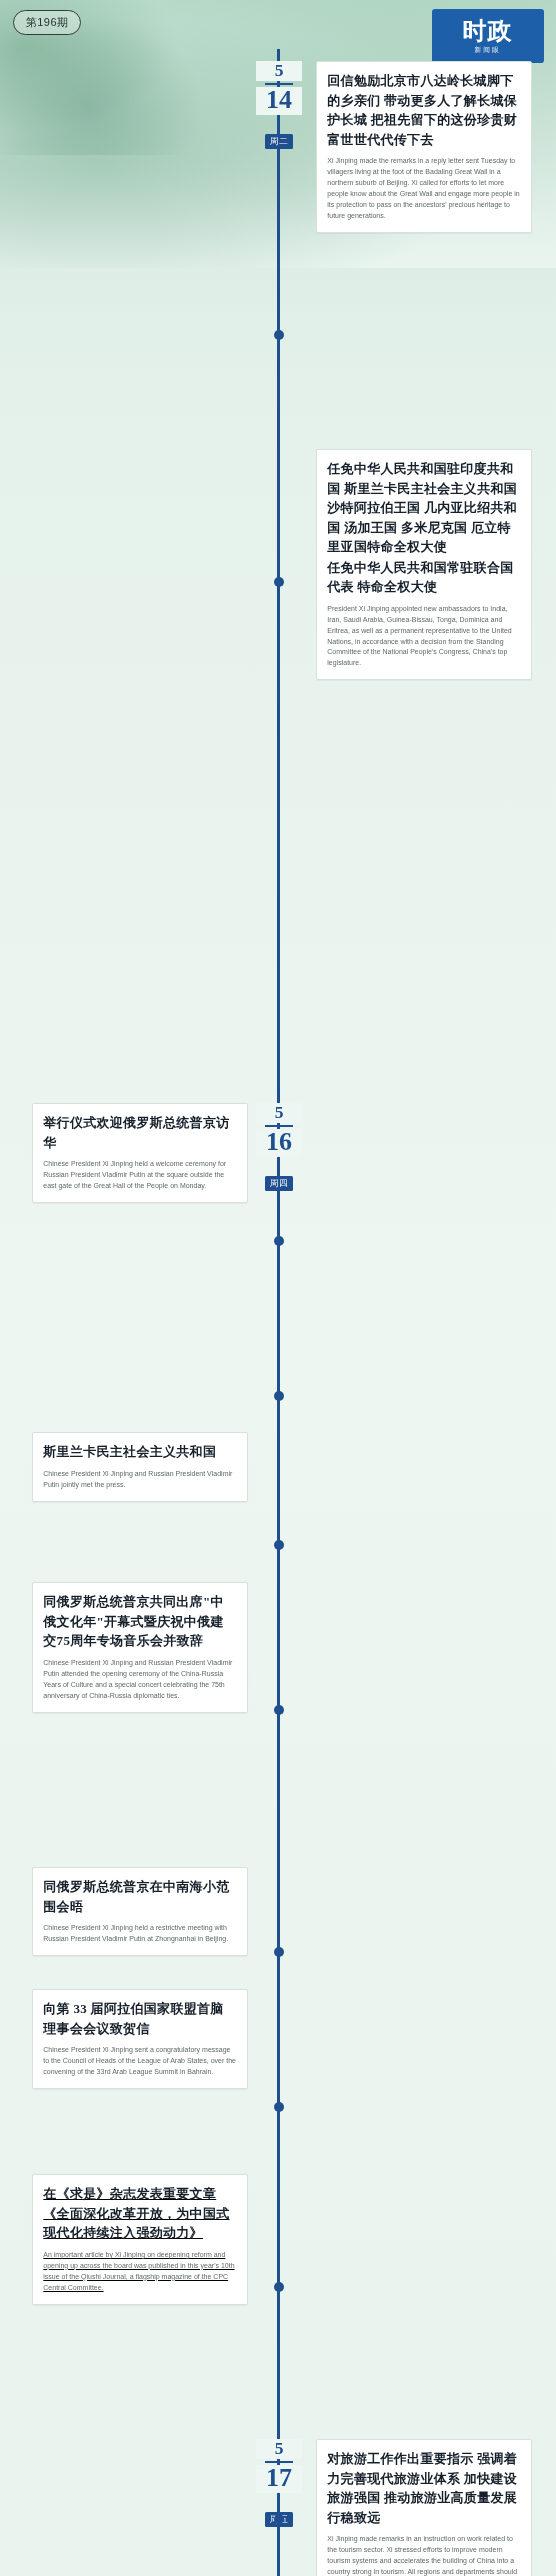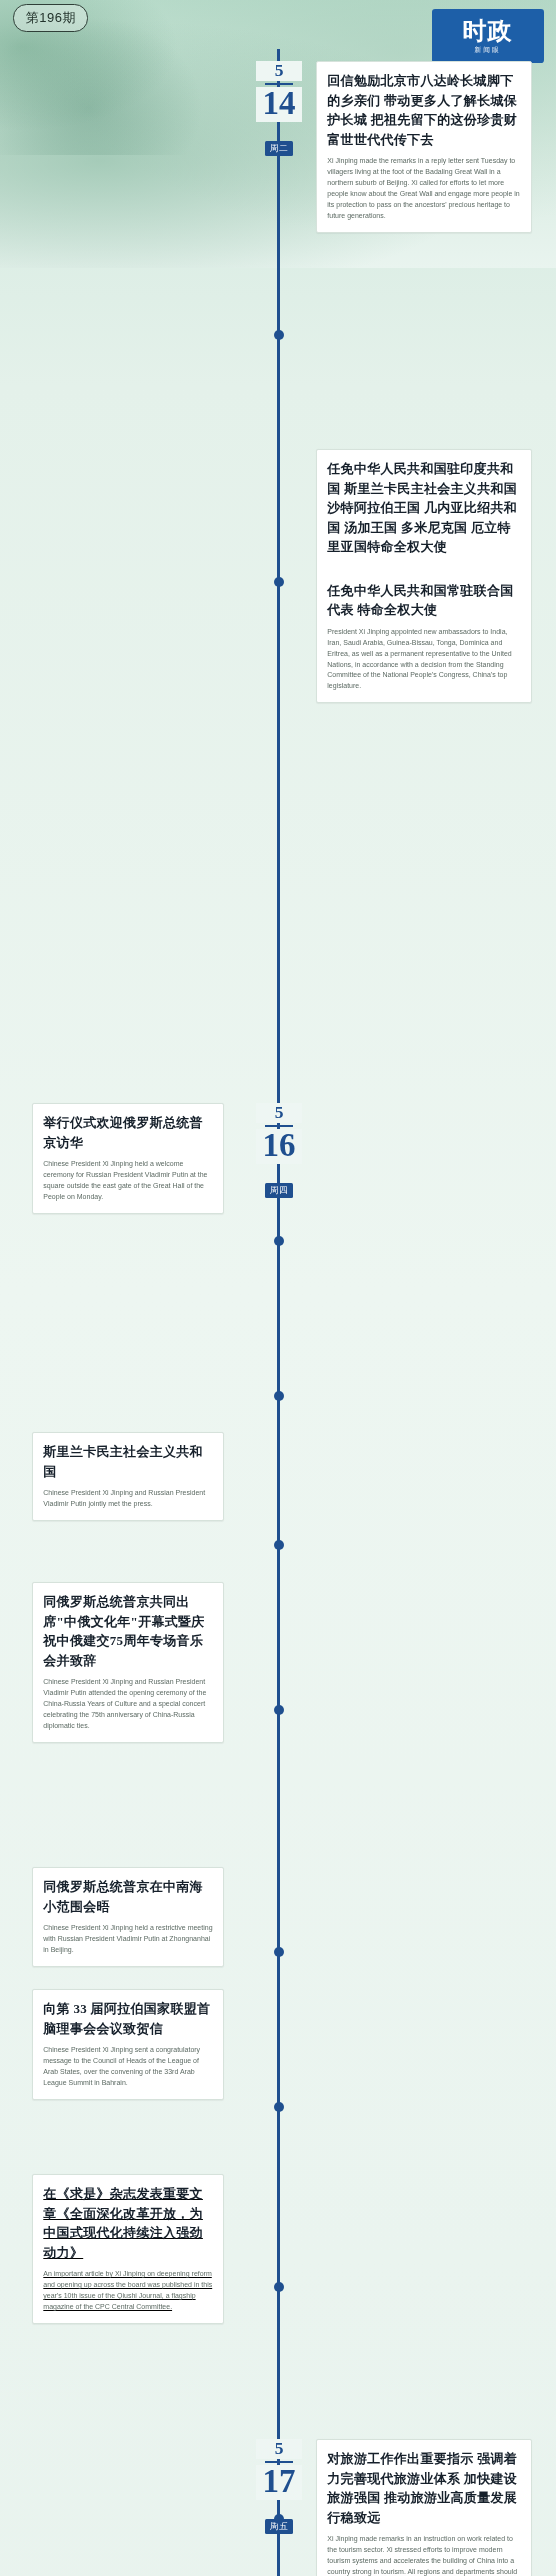--- a/index.html
+++ b/index.html
@@ -29,25 +29,25 @@
   }
   .wash.topleaf {
     top: 0; left: 0; width: 222px; height: 155px;
     background:
       radial-gradient(ellipse at 10% 30%, rgba(90,150,120,.45) 0%, rgba(90,150,120,0) 55%),
       radial-gradient(ellipse at 40% 70%, rgba(70,130,105,.32) 0%, rgba(70,130,105,0) 60%);
   }
 
   
   .issue-badge {
-    position: absolute; left: 13.4px; top: 4px;
+    position: absolute; left: 13.4px; top: 10px;
     border: 1px solid #2f3f38;
     border-radius: 13.4px;
     padding: 4.1px 11.3px;
-    font-size: 13px;
+    font-size: 11px;
     color: #23332c;
     background: rgba(255,255,255,.35);
     letter-spacing: 0.5px;
   }
   .logo-box {
     position: absolute; right: 12.4px; top: 9.3px;
     width: 112px; height: 54px;
     background: #1d5fa8;
     border-radius: 3.1px;
     display: flex; align-items: center; justify-content: center;
@@ -79,21 +79,21 @@
     font-family: "Liberation Serif", serif;
   }
   .date-marker .m {
     font-size: 17.5px; font-weight: bold; line-height: 1;
     background: #eef6f3; padding: 1px 0;
   }
   .date-marker .rule {
     width: 28px; height: 1.5px; background: #1f4f8f; margin: 2.6px auto;
   }
   .date-marker .d {
-    font-size: 33px; font-weight: bold; line-height: 1;
+    font-size: 26px; font-weight: bold; line-height: 1;
     background: #eef6f3; padding: 0 0 2.1px 0;
   }
   .date-marker .w {
     display: inline-block;
     margin-top: 19px;
     background: #1f4f8f; color: #fff;
     font-size: 8.8px; padding: 1.5px 5.2px; border-radius: 1.5px;
     letter-spacing: 0.5px;
     font-family: "Liberation Sans", sans-serif;
   }
@@ -105,37 +105,37 @@
 
   
   .card {
     position: absolute;
     background: #ffffff;
     border: 0.5px solid #d6e2db;
     border-radius: 2.1px;
     padding: 9.3px 10.3px 10.3px 10.3px;
     box-shadow: 0 0.5px 1px rgba(0,0,0,.05);
   }
-  .card.left { left: 32px; width: 192px; }
+  .card.left { left: 32px; width: 216px; }
   .card.right { left: 316px; width: 216px; }
   .card .cn {
     font-family: "Liberation Serif", serif;
     font-size: 13px;
     line-height: 1.5;
     color: #16202b;
     font-weight: bold;
     letter-spacing: 0.3px;
   }
   .card .en {
     margin-top: 7.2px;
     font-size: 7px;
     line-height: 1.55;
     color: #5c6a63;
   }
-  .card .cn + .cn { margin-top: 24px; }
+  .card .cn + .cn { margin-top: 1px; }
 </style>
 </head>
 <body>
 
 <div id="page">
 
   <div class="wash top"></div>
   <div class="wash topleaf"></div>
 
   <div class="issue-badge">第196期</div>

